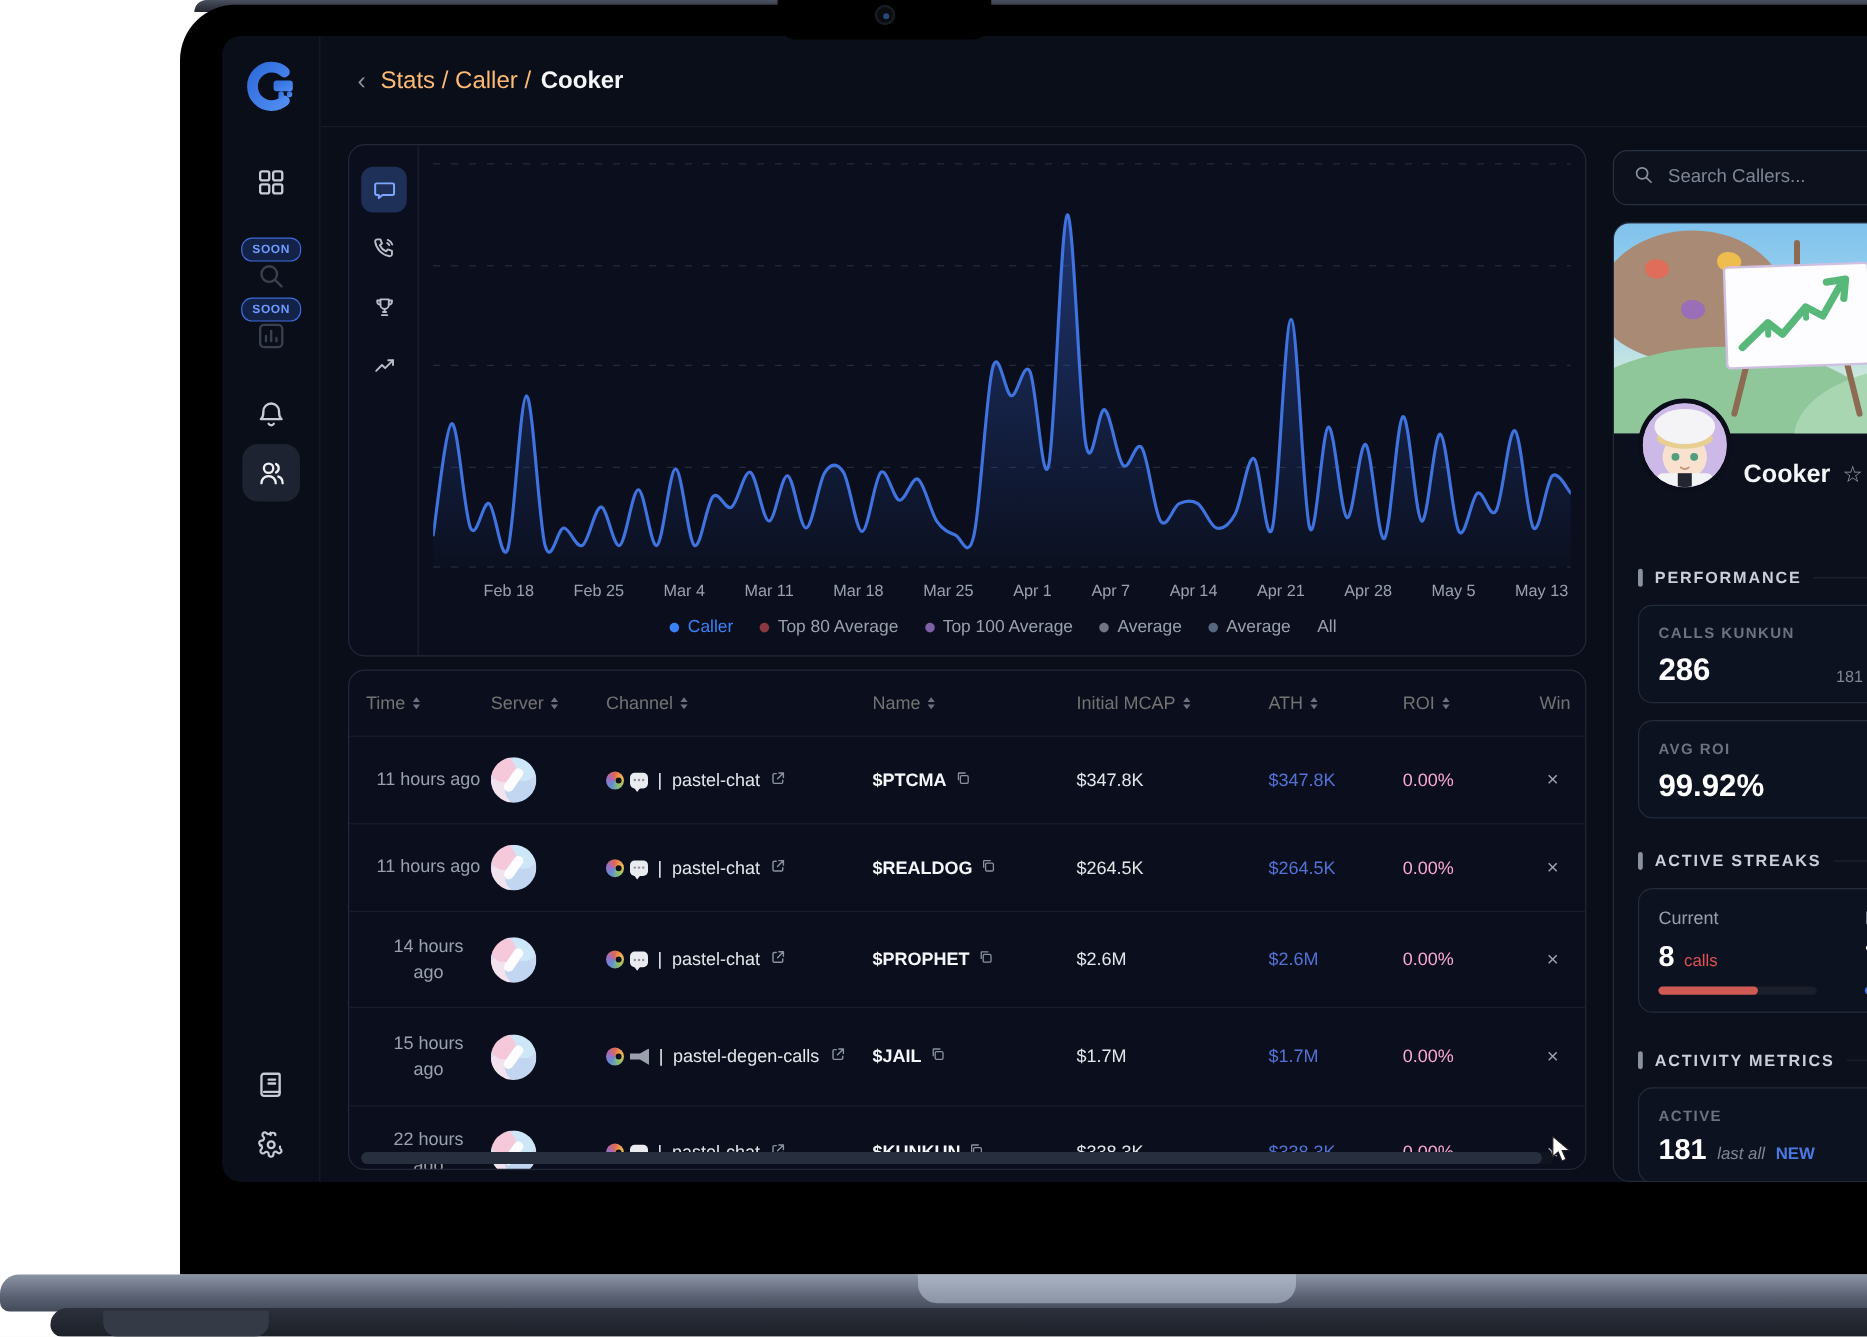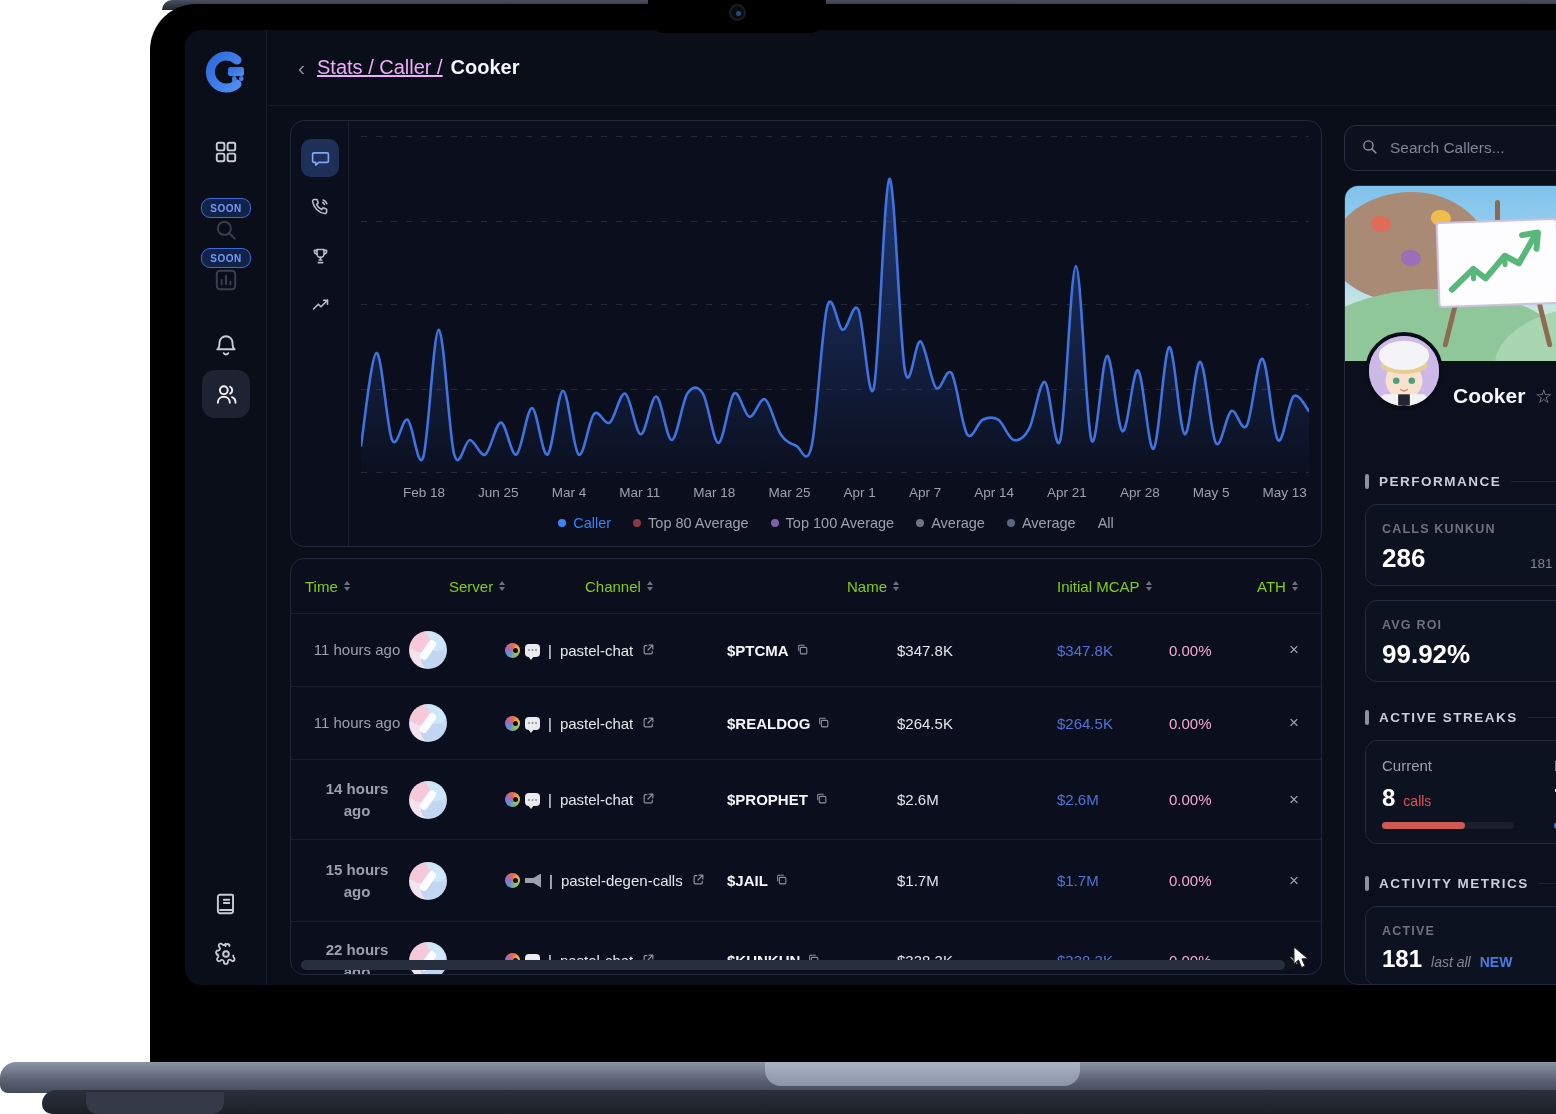--- a/index.html
+++ b/index.html
@@ -26,21 +26,21 @@
   .nav-ic{position:absolute;left:21px;width:40px;height:40px;display:flex;align-items:center;justify-content:center;color:#c6cbd4;}
   .nav-ic svg{width:26px;height:26px;}
   .nav-ic.dim{color:#39404f;}
   .nav-active{position:absolute;left:17px;top:340px;width:48px;height:48px;background:#1d2330;border-radius:13px;display:flex;align-items:center;justify-content:center;color:#eef0f4;}
   .nav-active svg{width:26px;height:26px;}
   .soon{position:absolute;left:16px;width:50px;height:20px;background:#132247;border:1.5px solid #3f6ade;border-radius:9px;color:#6f9bff;font-size:10px;font-weight:bold;display:flex;align-items:center;justify-content:center;letter-spacing:.5px;z-index:3;}
 
   
   .header{position:absolute;left:83px;top:0;right:0;height:76px;border-bottom:1px solid #161c29;display:flex;align-items:center;padding-left:30px;gap:12px;}
   .crumb-back{color:#8a92a0;font-size:21px;}
-  .crumb-path{color:#f0abfc;font-size:20px;text-decoration:underline;}
+  .crumb-path{color:#fdba74;font-size:20px;}
   .crumb-cur{color:#f4f6f9;font-size:20px;font-weight:600;margin-left:-4px;}
 
   
   .chart-card{position:absolute;left:105px;top:90px;width:1032px;height:427px;border:1px solid #222a3a;border-radius:14px;background:#0b0f1d;}
   .chart-tools{position:absolute;left:0;top:0;width:58px;height:100%;border-right:1px solid #1b2231;}
   .tool{position:absolute;left:10px;width:38px;height:38px;border-radius:10px;display:flex;align-items:center;justify-content:center;color:#b9bfc9;}
   .tool svg{width:21px;height:21px;}
   .tool.active{background:#1f3058;color:#7ea6ff;}
   .plot{position:absolute;left:70px;top:8px;width:948px;height:344px;}
   .gridline{position:absolute;left:0;right:0;height:1px;background:repeating-linear-gradient(90deg,rgba(140,152,175,.20) 0 6px,transparent 6px 15px);}
@@ -50,30 +50,30 @@
   .legend{position:absolute;left:70px;right:10px;top:394px;display:flex;justify-content:center;gap:22px;align-items:center;}
   .litem{display:flex;align-items:center;gap:7px;color:#9aa1ad;font-size:14.5px;}
   .ldot{width:8px;height:8px;border-radius:50%;}
   .l-caller{color:#3b82f6;}
   .d-caller{background:#3b82f6;} .d-t50{background:#8a3844;} .d-t100{background:#7e60a8;}
   .d-avg{background:#6f7682;} .d-med{background:#56677f;}
 
   
   .table-card{position:absolute;left:105px;top:528px;width:1032px;height:417px;border:1px solid #222a3a;border-radius:14px;background:#0b0f1d;overflow:hidden;}
   .trow{display:grid;grid-template-columns:104px 96px 222px 170px 160px 112px 100px 1fr;align-items:center;padding-left:14px;}
-  .thead{height:54px;color:#84cc16;font-size:15px;gap:40px;}
+  .thead{height:54px;color:#737373;font-size:15px;}
   .th{display:flex;align-items:center;gap:6px;}
   .sort{display:inline-flex;flex-direction:column;gap:2.5px;}
   .sort i{display:block;width:0;height:0;border-left:3.8px solid transparent;border-right:3.8px solid transparent;}
   .sort .up{border-bottom:4.5px solid #6b7280;}
   .sort .dn{border-top:4.5px solid #6b7280;}
   .tr{border-top:1px solid #181f2e;}
   .r1,.r2{height:73px;} .r3{height:80px;} .r4{height:82px;} .r5{height:78px;}
   .c-time{color:#9aa1ad;font-size:15px;text-align:center;line-height:1.45;}
-  .c-time .wrap{display:inline-block;width:64px;font-weight:bold;}
+  .c-time .wrap{display:inline-block;width:64px;}
   .srv-avatar{width:38px;height:38px;border-radius:50%;position:relative;overflow:hidden;background:
     radial-gradient(circle at 28% 28%,#f6c9da 0 26%,transparent 27%),
     radial-gradient(circle at 72% 22%,#cde6f8 0 28%,transparent 29%),
     radial-gradient(circle at 62% 72%,#c2d6f2 0 32%,transparent 33%),
     radial-gradient(circle at 22% 74%,#f3e3ee 0 28%,transparent 29%),
     linear-gradient(135deg,#ecd8ea,#bdd9f3);}
   .srv-avatar::after{content:"";position:absolute;left:15px;top:8px;width:8px;height:22px;background:#fdfdff;border-radius:5px;transform:rotate(35deg);}
   .c-chan{display:flex;align-items:center;gap:5px;color:#e3e6ea;font-size:15px;}
   .pal{width:15px;height:15px;border-radius:50%;background:conic-gradient(#e2674f,#eebd4e,#8bc06a,#5f8fd8,#a06cc0,#e2674f);position:relative;flex:none;}
   .pal::after{content:"";position:absolute;right:2px;top:5px;width:5px;height:5px;border-radius:50%;background:#0b0f1d;}
@@ -266,21 +266,21 @@
               <stop offset="1" stop-color="#2f55b4" stop-opacity="0.02"></stop>
             </linearGradient>
           </defs>
           <path fill="url(#areaGrad)" d="M0.0,316.8C2.6,301.3 10.4,225.0 15.5,224.0C20.7,223.0 25.9,299.9 31.1,311.0C36.3,322.1 41.4,287.8 46.6,290.7C51.8,293.6 57.0,343.4 62.2,328.4C67.3,313.4 72.5,201.3 77.7,200.8C82.9,200.3 88.1,307.1 93.2,325.5C98.4,343.9 103.6,311.0 108.8,311.0C114.0,311.0 119.1,328.4 124.3,325.5C129.5,322.6 134.7,293.6 139.9,293.6C145.0,293.6 150.2,327.9 155.4,325.5C160.6,323.1 165.8,279.1 171.0,279.1C176.1,279.1 181.3,328.4 186.5,325.5C191.7,322.6 196.9,261.7 202.0,261.7C207.2,261.7 212.4,321.6 217.6,325.5C222.8,329.4 227.9,290.2 233.1,284.9C238.3,279.6 243.5,297.0 248.7,293.6C253.8,290.2 259.0,262.7 264.2,264.6C269.4,266.5 274.6,304.7 279.7,305.2C284.9,305.7 290.1,266.5 295.3,267.5C300.5,268.5 305.6,311.5 310.8,311.0C316.0,310.5 321.2,272.3 326.4,264.6C331.5,256.9 336.7,256.4 341.9,264.6C347.1,272.8 352.3,313.9 357.4,313.9C362.6,313.9 367.8,269.0 373.0,264.6C378.2,260.3 383.3,286.8 388.5,287.8C393.7,288.8 398.9,267.5 404.1,270.4C409.2,273.3 414.4,297.5 419.6,305.2C424.8,312.9 430.0,314.9 435.1,316.8C440.3,318.7 445.5,340.0 450.7,316.8C455.9,293.6 461.0,196.9 466.2,177.6C471.4,158.3 476.6,200.3 481.8,200.8C487.0,201.3 492.1,170.8 497.3,180.5C502.5,190.2 507.7,280.6 512.9,258.8C518.0,237.1 523.2,52.9 528.4,50.0C533.6,47.1 538.8,214.3 543.9,241.4C549.1,268.5 554.3,209.5 559.5,212.4C564.7,215.3 569.8,253.5 575.0,258.8C580.2,264.1 585.4,236.6 590.6,244.3C595.7,252.0 600.9,297.5 606.1,305.2C611.3,312.9 616.5,293.1 621.6,290.7C626.8,288.3 632.0,287.3 637.2,290.7C642.4,294.1 647.5,309.6 652.7,311.0C657.9,312.4 663.1,309.1 668.3,299.4C673.4,289.7 678.6,251.1 683.8,253.0C689.0,254.9 694.2,330.3 699.3,311.0C704.5,291.7 709.7,137.0 714.9,137.0C720.1,137.0 725.2,296.0 730.4,311.0C735.6,326.0 740.8,228.3 746.0,226.9C751.1,225.5 756.3,299.9 761.5,302.3C766.7,304.7 771.9,238.5 777.0,241.4C782.2,244.3 787.4,323.6 792.6,319.7C797.8,315.8 803.0,220.6 808.1,218.2C813.3,215.8 818.5,302.8 823.7,305.2C828.9,307.6 834.0,231.3 839.2,232.7C844.4,234.1 849.6,305.7 854.8,313.9C859.9,322.1 865.1,284.9 870.3,282.0C875.5,279.1 880.7,305.2 885.8,296.5C891.0,287.8 896.2,227.4 901.4,229.8C906.6,232.2 911.7,304.7 916.9,311.0C922.1,317.3 927.3,272.3 932.5,267.5C937.6,262.7 945.4,279.6 948.0,282.0 L948,344 L0,344 Z"></path>
           <path fill="none" stroke="#3f73e0" stroke-width="2.6" stroke-linejoin="round" stroke-linecap="round" d="M0.0,316.8C2.6,301.3 10.4,225.0 15.5,224.0C20.7,223.0 25.9,299.9 31.1,311.0C36.3,322.1 41.4,287.8 46.6,290.7C51.8,293.6 57.0,343.4 62.2,328.4C67.3,313.4 72.5,201.3 77.7,200.8C82.9,200.3 88.1,307.1 93.2,325.5C98.4,343.9 103.6,311.0 108.8,311.0C114.0,311.0 119.1,328.4 124.3,325.5C129.5,322.6 134.7,293.6 139.9,293.6C145.0,293.6 150.2,327.9 155.4,325.5C160.6,323.1 165.8,279.1 171.0,279.1C176.1,279.1 181.3,328.4 186.5,325.5C191.7,322.6 196.9,261.7 202.0,261.7C207.2,261.7 212.4,321.6 217.6,325.5C222.8,329.4 227.9,290.2 233.1,284.9C238.3,279.6 243.5,297.0 248.7,293.6C253.8,290.2 259.0,262.7 264.2,264.6C269.4,266.5 274.6,304.7 279.7,305.2C284.9,305.7 290.1,266.5 295.3,267.5C300.5,268.5 305.6,311.5 310.8,311.0C316.0,310.5 321.2,272.3 326.4,264.6C331.5,256.9 336.7,256.4 341.9,264.6C347.1,272.8 352.3,313.9 357.4,313.9C362.6,313.9 367.8,269.0 373.0,264.6C378.2,260.3 383.3,286.8 388.5,287.8C393.7,288.8 398.9,267.5 404.1,270.4C409.2,273.3 414.4,297.5 419.6,305.2C424.8,312.9 430.0,314.9 435.1,316.8C440.3,318.7 445.5,340.0 450.7,316.8C455.9,293.6 461.0,196.9 466.2,177.6C471.4,158.3 476.6,200.3 481.8,200.8C487.0,201.3 492.1,170.8 497.3,180.5C502.5,190.2 507.7,280.6 512.9,258.8C518.0,237.1 523.2,52.9 528.4,50.0C533.6,47.1 538.8,214.3 543.9,241.4C549.1,268.5 554.3,209.5 559.5,212.4C564.7,215.3 569.8,253.5 575.0,258.8C580.2,264.1 585.4,236.6 590.6,244.3C595.7,252.0 600.9,297.5 606.1,305.2C611.3,312.9 616.5,293.1 621.6,290.7C626.8,288.3 632.0,287.3 637.2,290.7C642.4,294.1 647.5,309.6 652.7,311.0C657.9,312.4 663.1,309.1 668.3,299.4C673.4,289.7 678.6,251.1 683.8,253.0C689.0,254.9 694.2,330.3 699.3,311.0C704.5,291.7 709.7,137.0 714.9,137.0C720.1,137.0 725.2,296.0 730.4,311.0C735.6,326.0 740.8,228.3 746.0,226.9C751.1,225.5 756.3,299.9 761.5,302.3C766.7,304.7 771.9,238.5 777.0,241.4C782.2,244.3 787.4,323.6 792.6,319.7C797.8,315.8 803.0,220.6 808.1,218.2C813.3,215.8 818.5,302.8 823.7,305.2C828.9,307.6 834.0,231.3 839.2,232.7C844.4,234.1 849.6,305.7 854.8,313.9C859.9,322.1 865.1,284.9 870.3,282.0C875.5,279.1 880.7,305.2 885.8,296.5C891.0,287.8 896.2,227.4 901.4,229.8C906.6,232.2 911.7,304.7 916.9,311.0C922.1,317.3 927.3,272.3 932.5,267.5C937.6,262.7 945.4,279.6 948.0,282.0"></path>
         </svg>
       </div>
 
       <div class="xlabels">
         <span>Feb 18</span>
-        <span>Jun 25</span>
+        <span>Feb 25</span>
         <span>Mar 4</span>
         <span>Mar 11</span>
         <span>Mar 18</span>
         <span>Mar 25</span>
         <span>Apr 1</span>
         <span>Apr 7</span>
         <span>Apr 14</span>
         <span>Apr 21</span>
         <span>Apr 28</span>
         <span>May 5</span>

